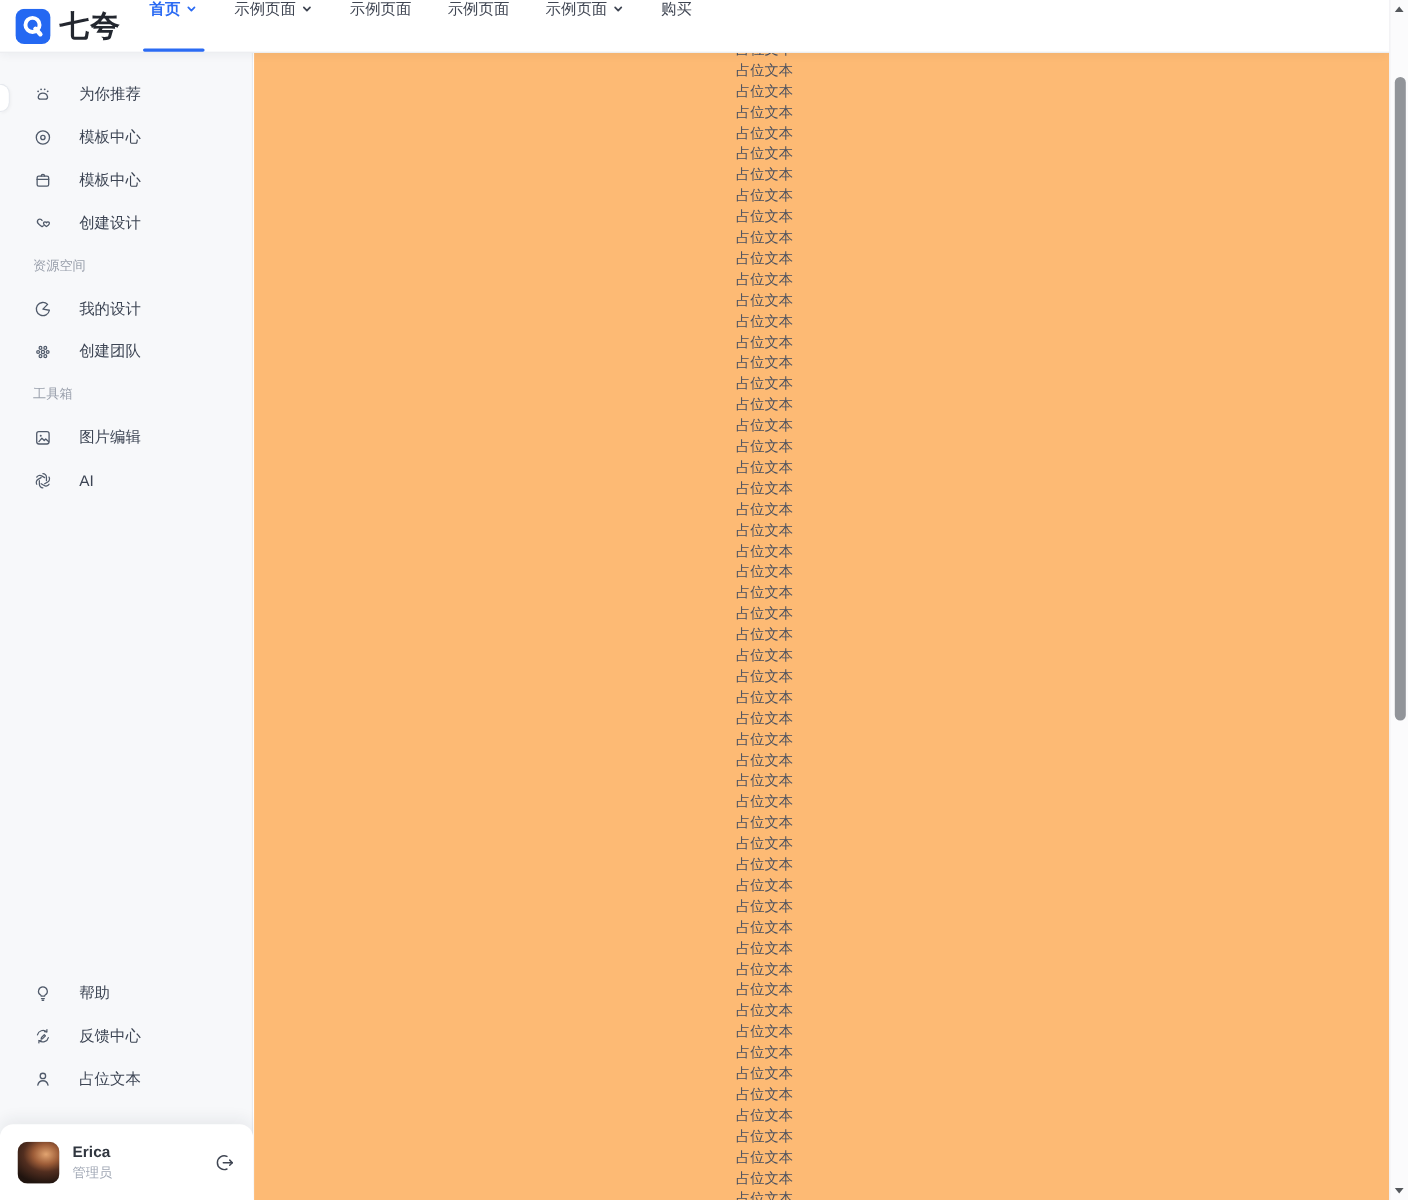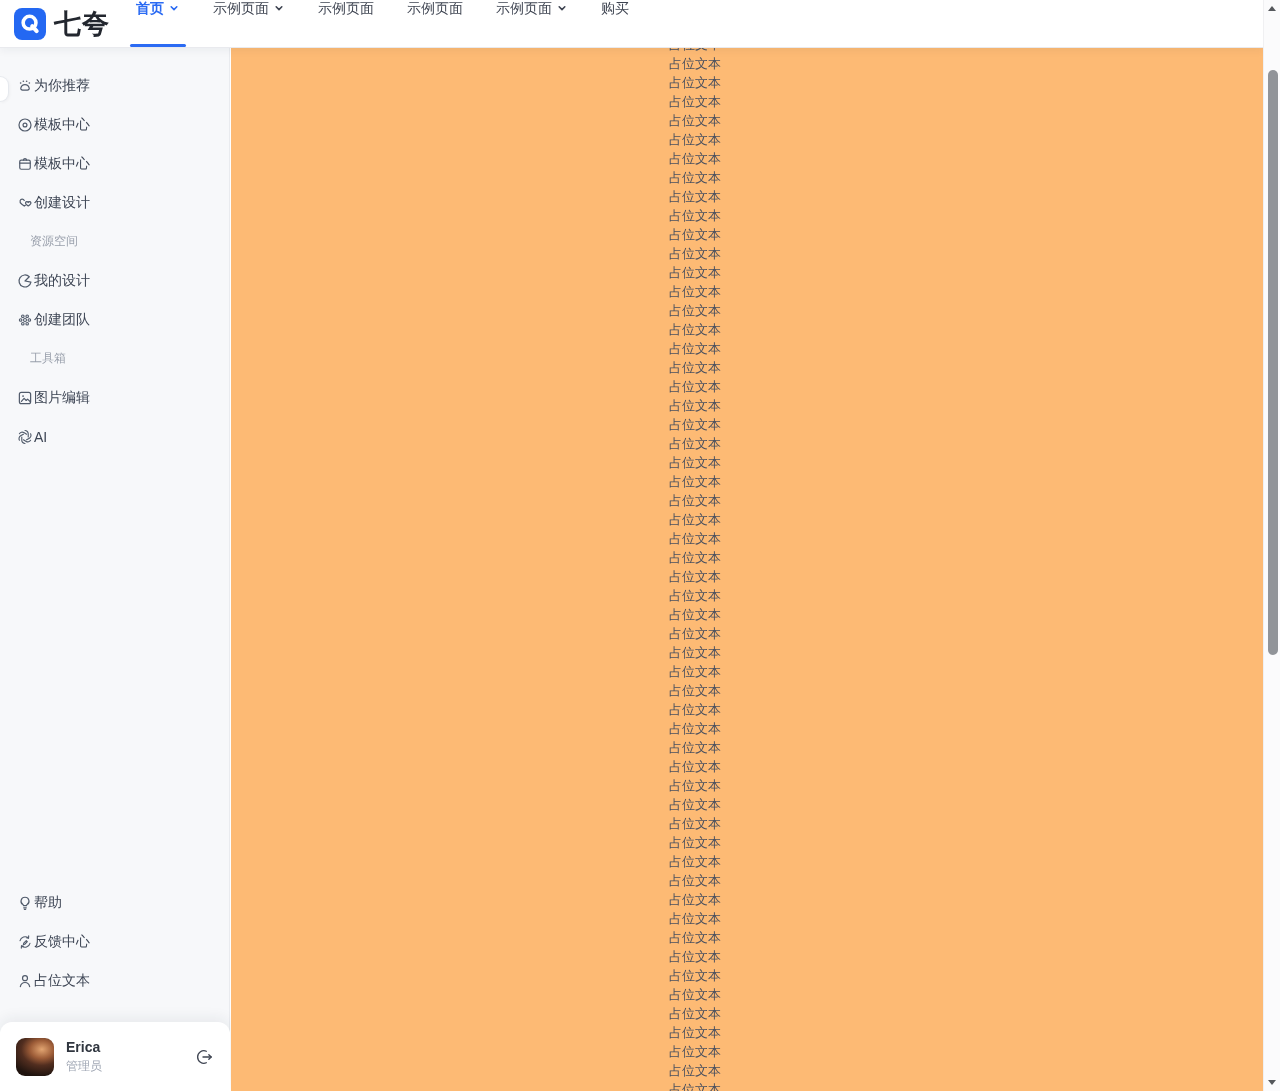--- a/index.html
+++ b/index.html
@@ -39,22 +39,22 @@
   }
 
   
   .sidebar {
     position: absolute; top: 48px; left: 0; bottom: 0; width: 230px;
     background: #f7f8fa;
     border-right: 1px solid #e9ebef;
   }
   .side-list { padding-top: 18px; }
   .side-row {
-    height: 39px; display: flex; align-items: center; gap: 0;
-    padding-left: 16px; cursor: pointer; font-size: 14px; color: #3d4554;
+    height: 39px; display: flex; align-items: center; gap: 24px;
+    padding-left: 30px; cursor: pointer; font-size: 14px; color: #3d4554;
   }
   .side-row .icn { width: 18px; height: 18px; color: #515b6b; flex: 0 0 18px; }
   .side-row .icn svg { display: block; width: 18px; height: 18px; }
   .side-header {
     height: 39px; display: flex; align-items: center;
     padding-left: 30px; font-size: 12px; color: #9aa0ac;
   }
   .side-footer { position: absolute; top: 835px; left: 0; right: 0; }
 
   .collapse-handle {

